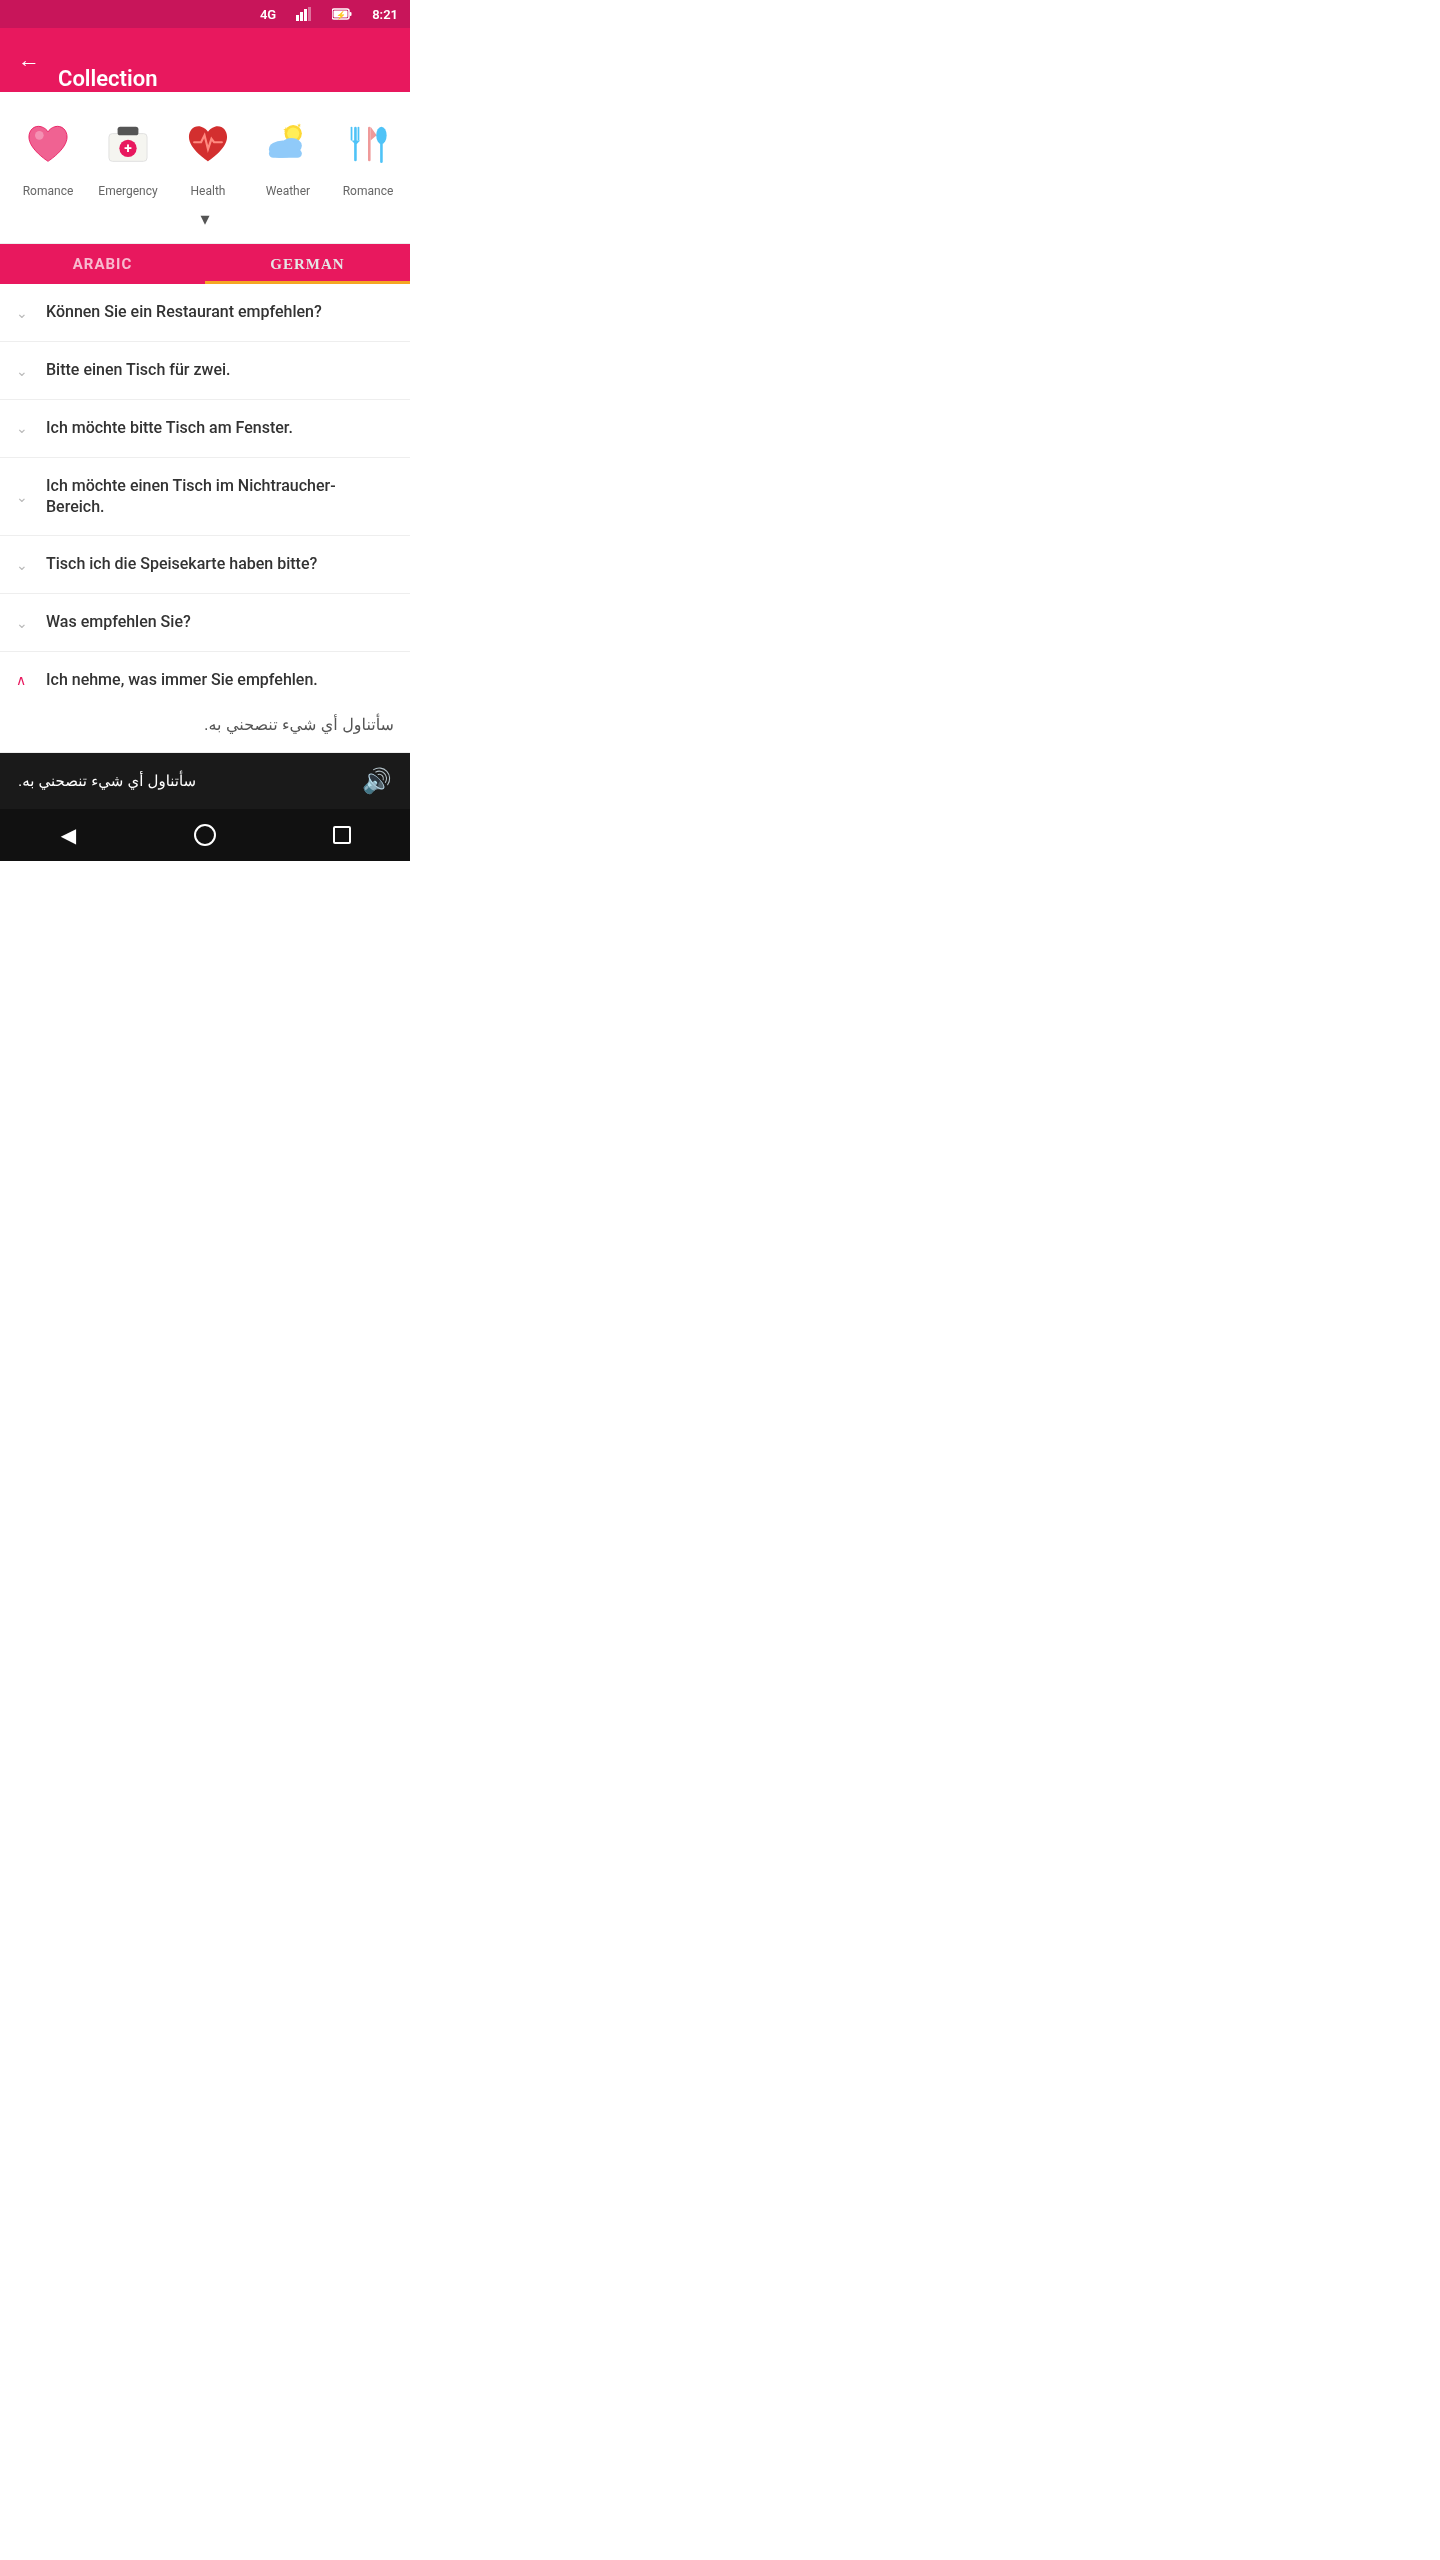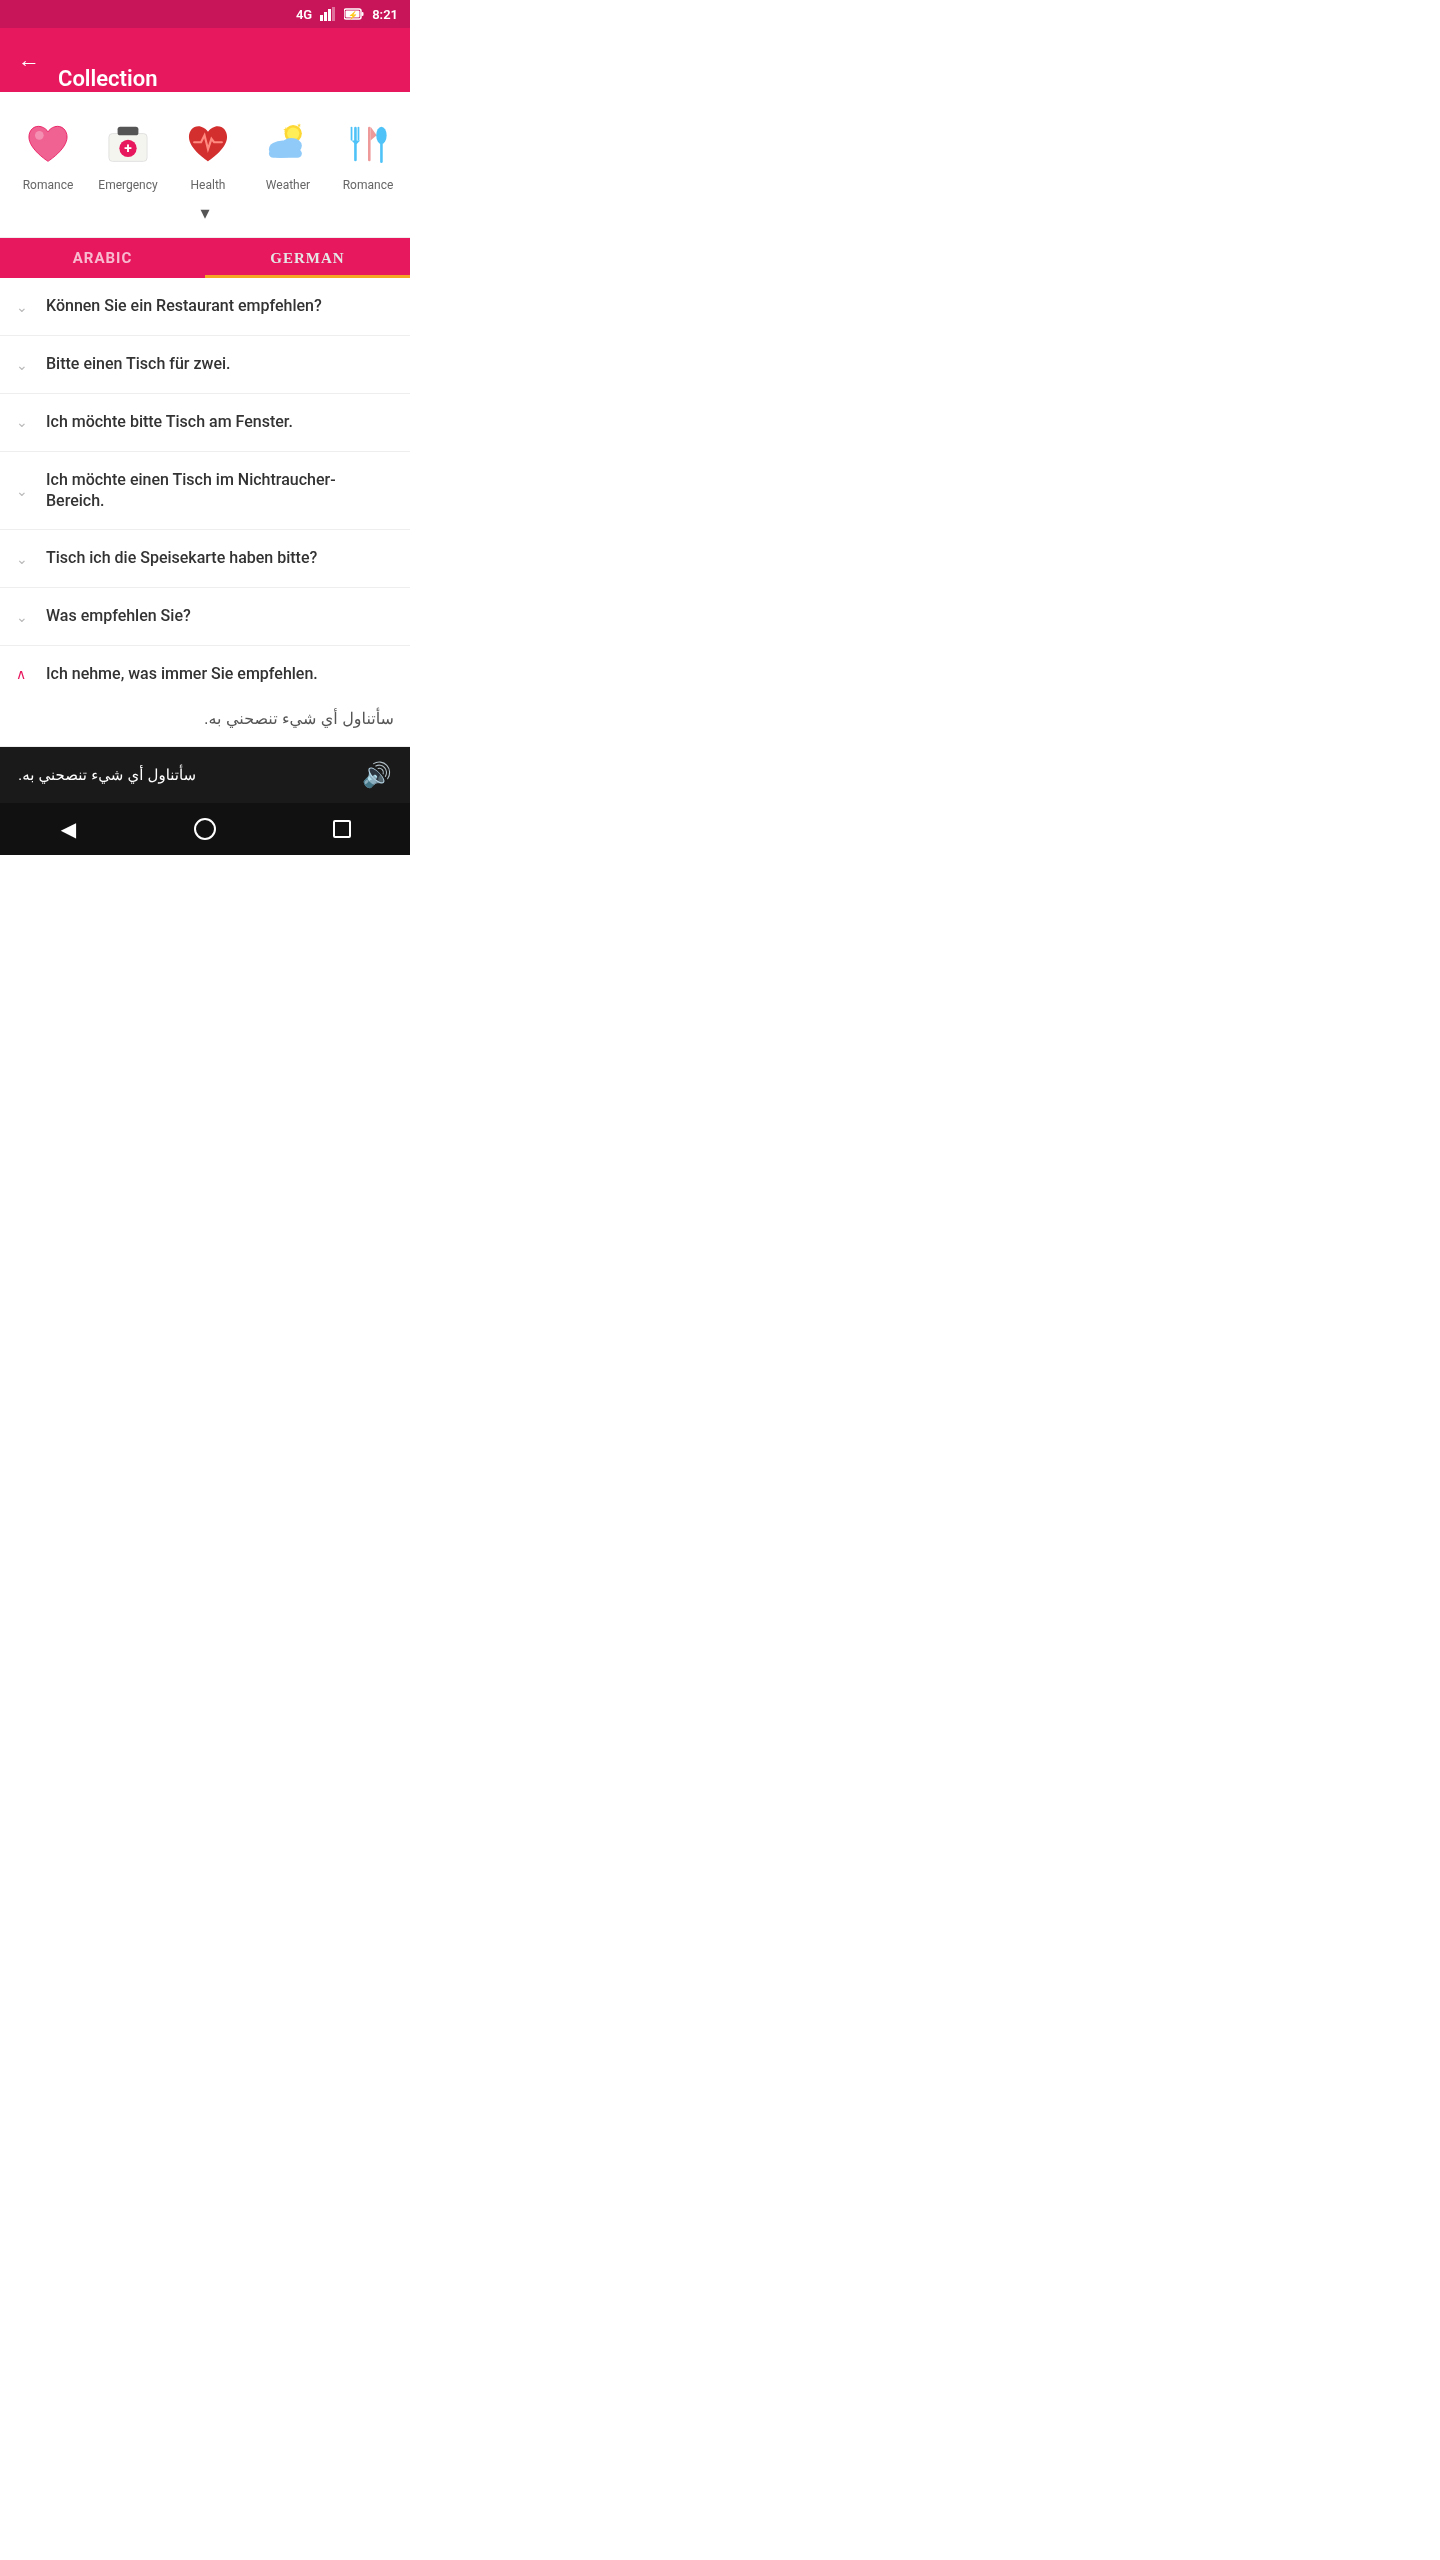--- a/index.html
+++ b/index.html
@@ -24,21 +24,21 @@
       gap: 6px;
     }
     .status-bar-text {
       color: white;
       font-size: 13px;
       font-weight: 600;
     }
     .status-icons {
       display: flex;
       align-items: center;
-      gap: 8px;
+      gap: 20px;
     }
 
     
     .header {
       background: #e8185e;
       height: 64px;
       display: flex;
       align-items: center;
       padding: 0 18px;
       gap: 18px;
@@ -79,20 +79,21 @@
     .category-icon-wrap {
       width: 68px;
       height: 68px;
       display: flex;
       align-items: center;
       justify-content: center;
     }
     .category-label {
       font-size: 12px;
       color: #666;
+      margin-top: 6px;
       text-align: center;
       line-height: 1.2;
     }
 
     
     .expand-toggle {
       display: flex;
       justify-content: center;
       padding: 10px 0 6px 0;
     }

